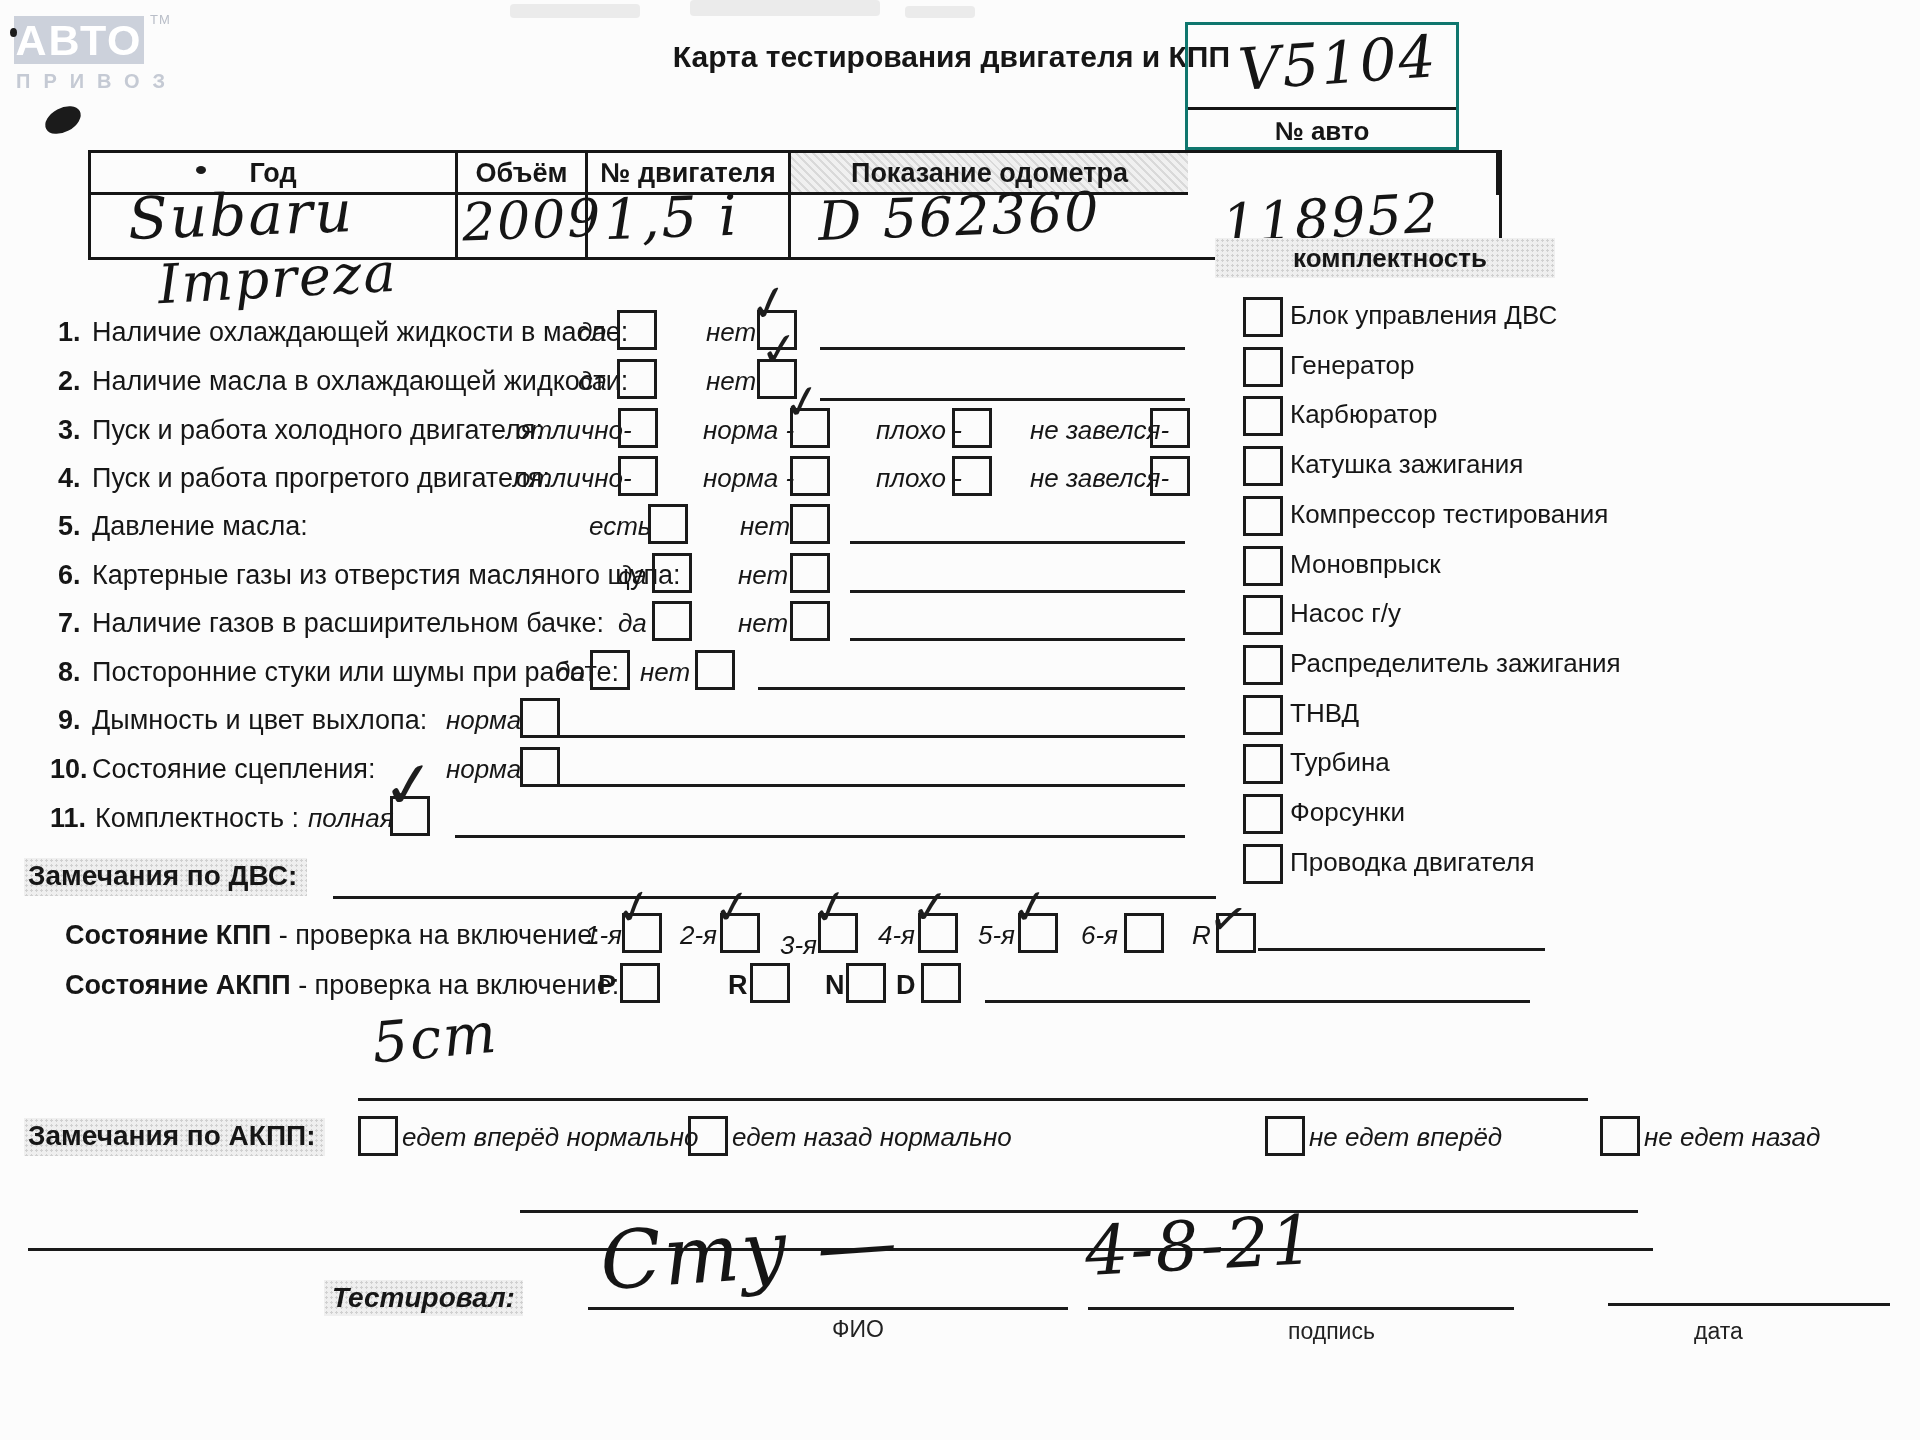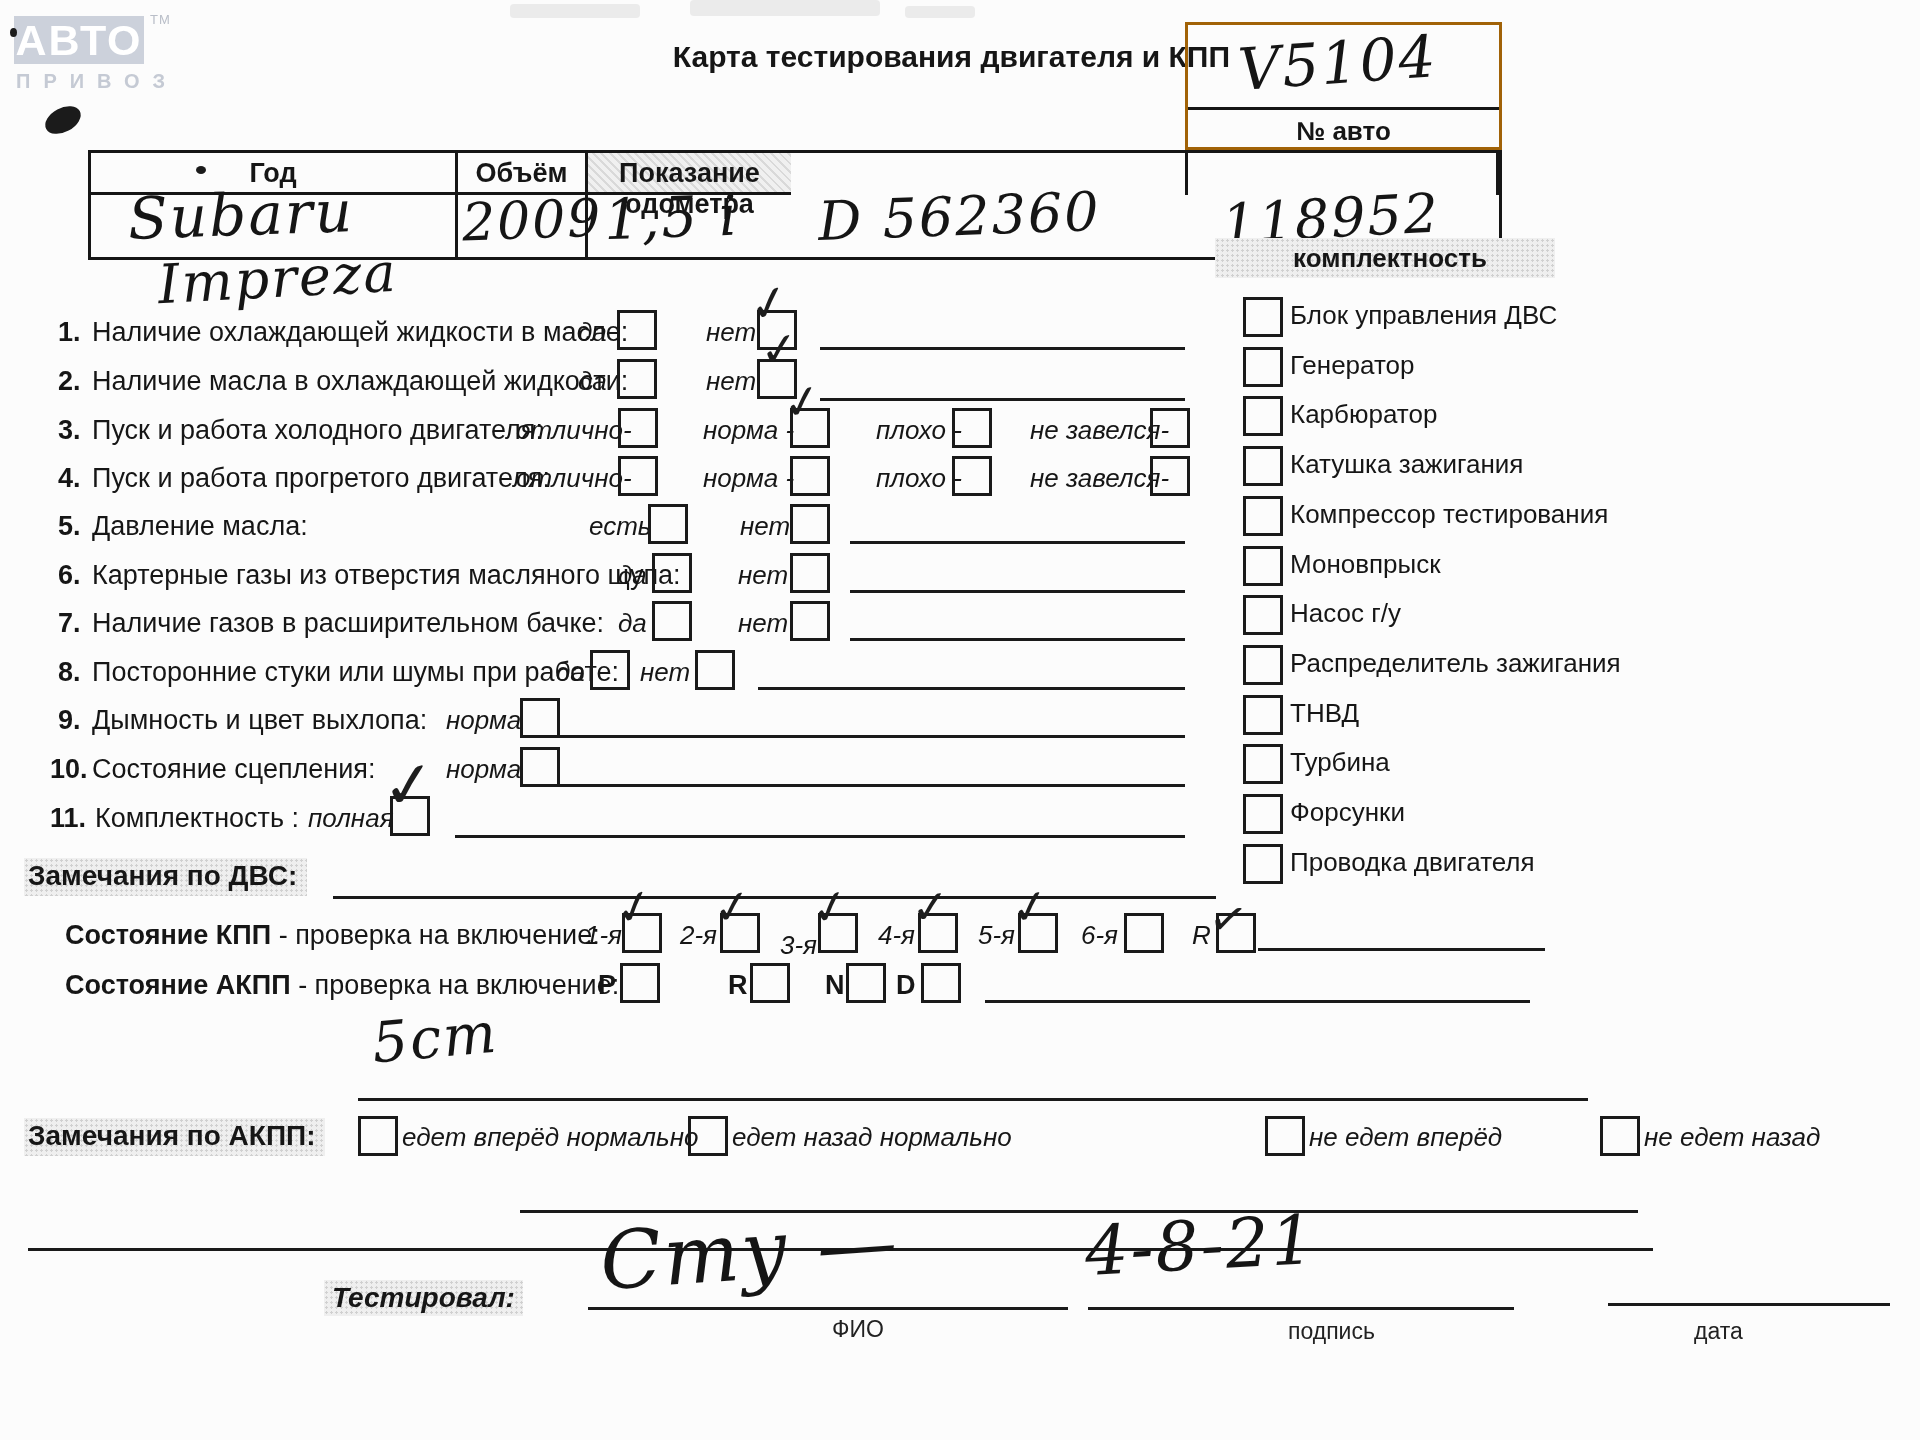--- a/index.html
+++ b/index.html
@@ -10,21 +10,21 @@
   .logo-top{position:absolute;left:14px;top:16px;width:130px;height:48px;background:#ccd1db;
             color:#ffffff;font-weight:bold;font-size:43px;line-height:48px;text-align:center;letter-spacing:2px;}
   .logo-tm{position:absolute;left:150px;top:12px;font-size:13px;color:#b9bec8;letter-spacing:1px;}
   .logo-bottom{position:absolute;left:16px;top:70px;font-size:20px;font-weight:bold;color:#c5cad4;letter-spacing:13px;}
   .ink-blob{position:absolute;background:#1b1b1b;border-radius:50%;}
   .smudge{position:absolute;background:#dcdcdc;opacity:.55;border-radius:4px;}
   
   .title{position:absolute;left:340px;top:40px;width:890px;text-align:right;
          font-size:30px;font-weight:bold;white-space:nowrap;}
   
-  .auto-box{position:absolute;left:1185px;top:22px;width:317px;height:128px;border:3px solid #a16207;box-sizing:border-box;}
+  .auto-box{position:absolute;left:1185px;top:22px;width:274px;height:128px;border:3px solid #0f766e;box-sizing:border-box;}
   .auto-box-label{position:absolute;left:0;bottom:0;width:100%;height:40px;border-top:3px solid #161616;
                   box-sizing:border-box;text-align:center;font-weight:bold;font-size:26px;padding-top:6px;}
   
   .vt{position:absolute;left:88px;top:150px;width:1414px;height:110px;border:3px solid #161616;box-sizing:border-box;
       display:grid;grid-template-columns:367px 130px 203px 397px 311px;grid-template-rows:42px 62px;}
   .vt-h{border-right:3px solid #161616;border-bottom:3px solid #161616;box-sizing:border-box;
         font-weight:bold;font-size:27px;text-align:center;padding-top:5px;}
   .vt-c{border-right:3px solid #161616;box-sizing:border-box;}
   .vt .last{border-right:none;}
   .hatch{background:repeating-linear-gradient(45deg,#d9d9d9 0 2px,#f0f0f0 2px 6px);}
@@ -71,20 +71,21 @@
   <div class="title">Карта тестирования двигателя  и КПП</div>
 
   <div class="auto-box">
     <div class="auto-box-label">№ авто</div>
   </div>
   <div class="hw" style="left:1238px;top:34px;font-size:58px;transform:rotate(-4deg);">V5104</div>
 
   <div class="vt">
     <div class="vt-h">Год</div>
     <div class="vt-h">Объём</div>
+    <div class="vt-h">№ двигателя</div>
     <div class="vt-h last hatch">Показание одометра</div>
     <div class="vt-c"></div>
     <div class="vt-c"></div>
     <div class="vt-c"></div>
     <div class="vt-c"></div>
     <div class="vt-c last"></div>
   </div>
 
   <div class="hw" style="left:128px;top:186px;font-size:58px;transform:rotate(-2deg);">Subaru</div>
   <div class="hw" style="left:158px;top:252px;font-size:54px;transform:rotate(-3deg);">Impreza</div>

